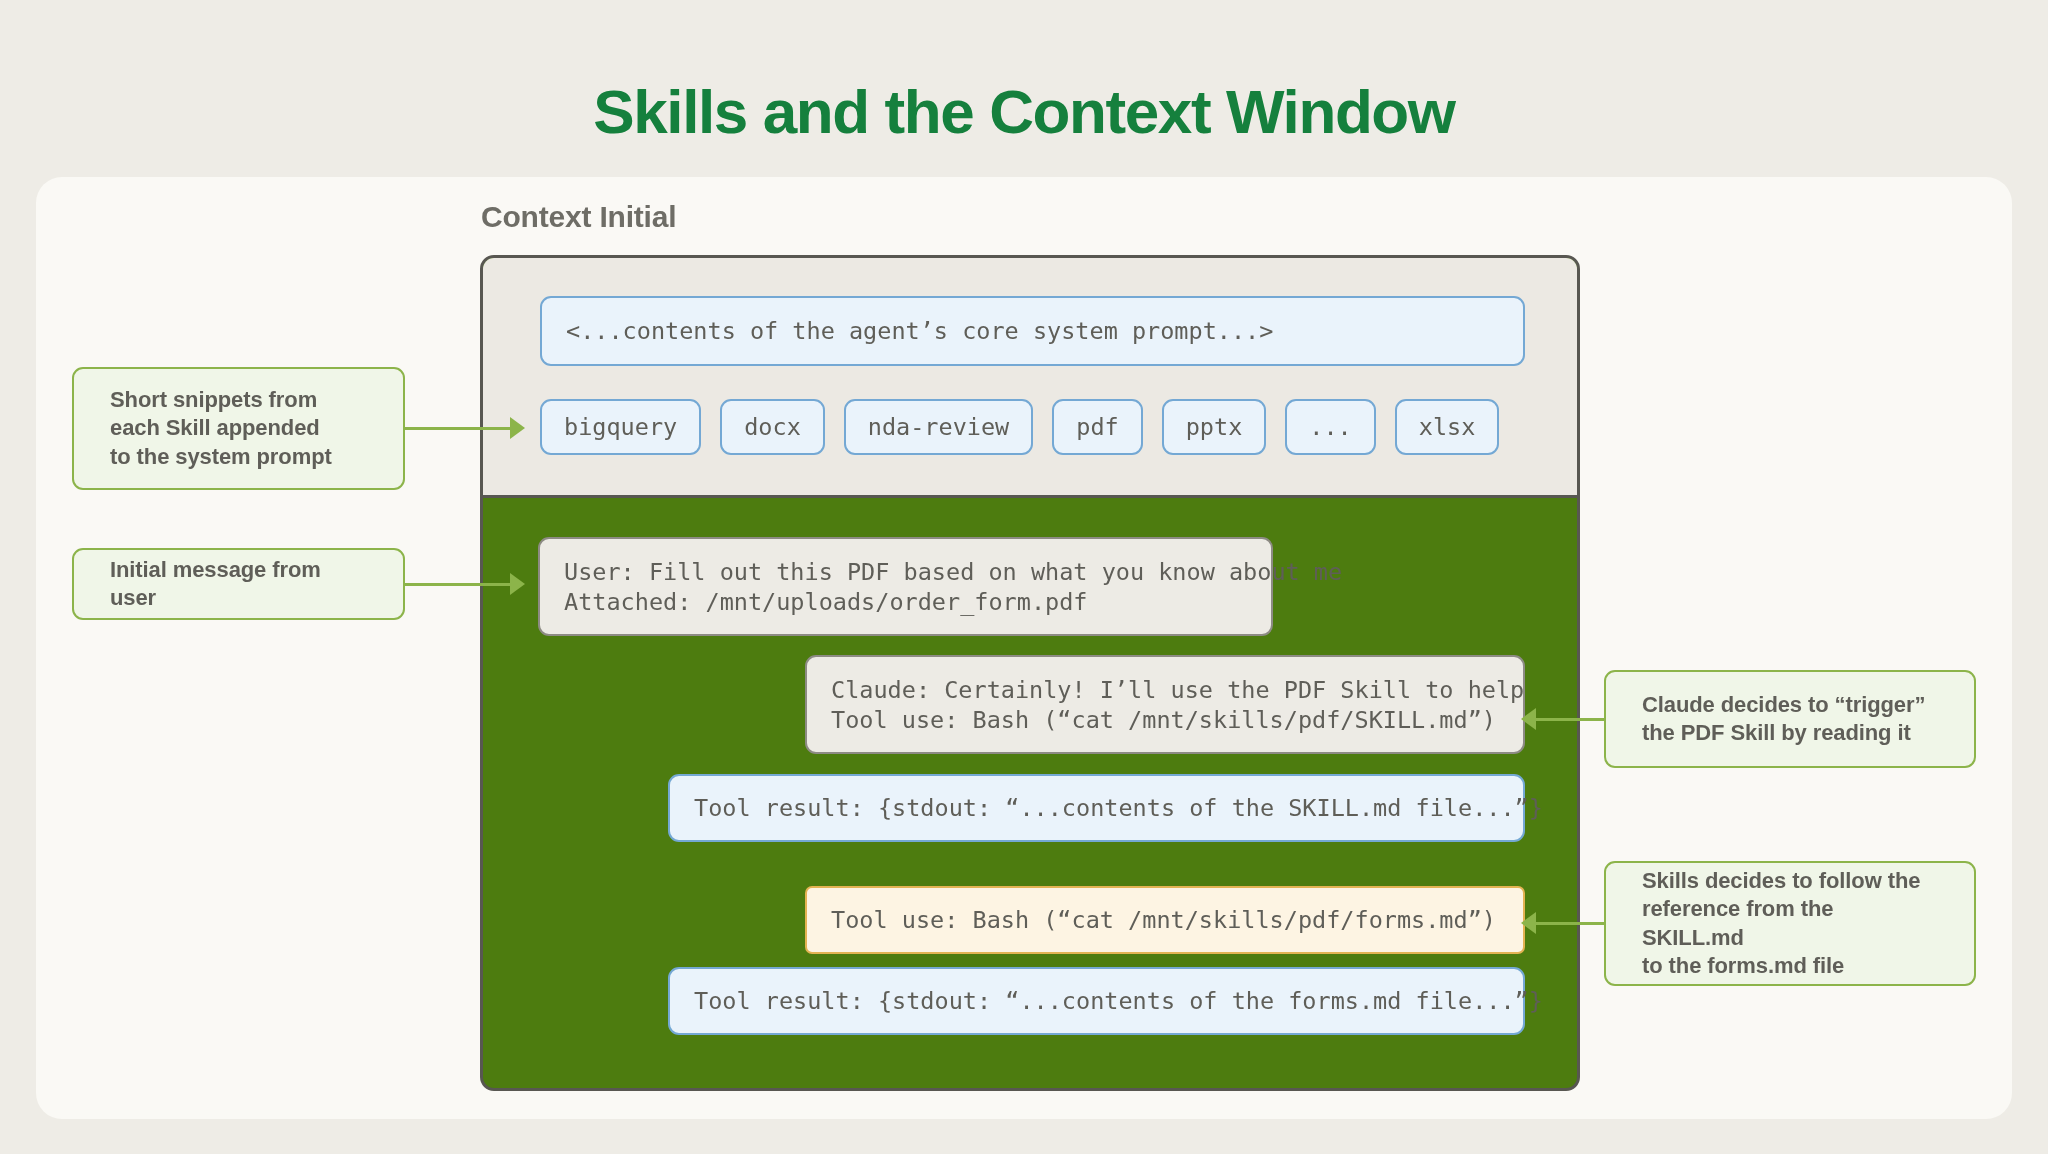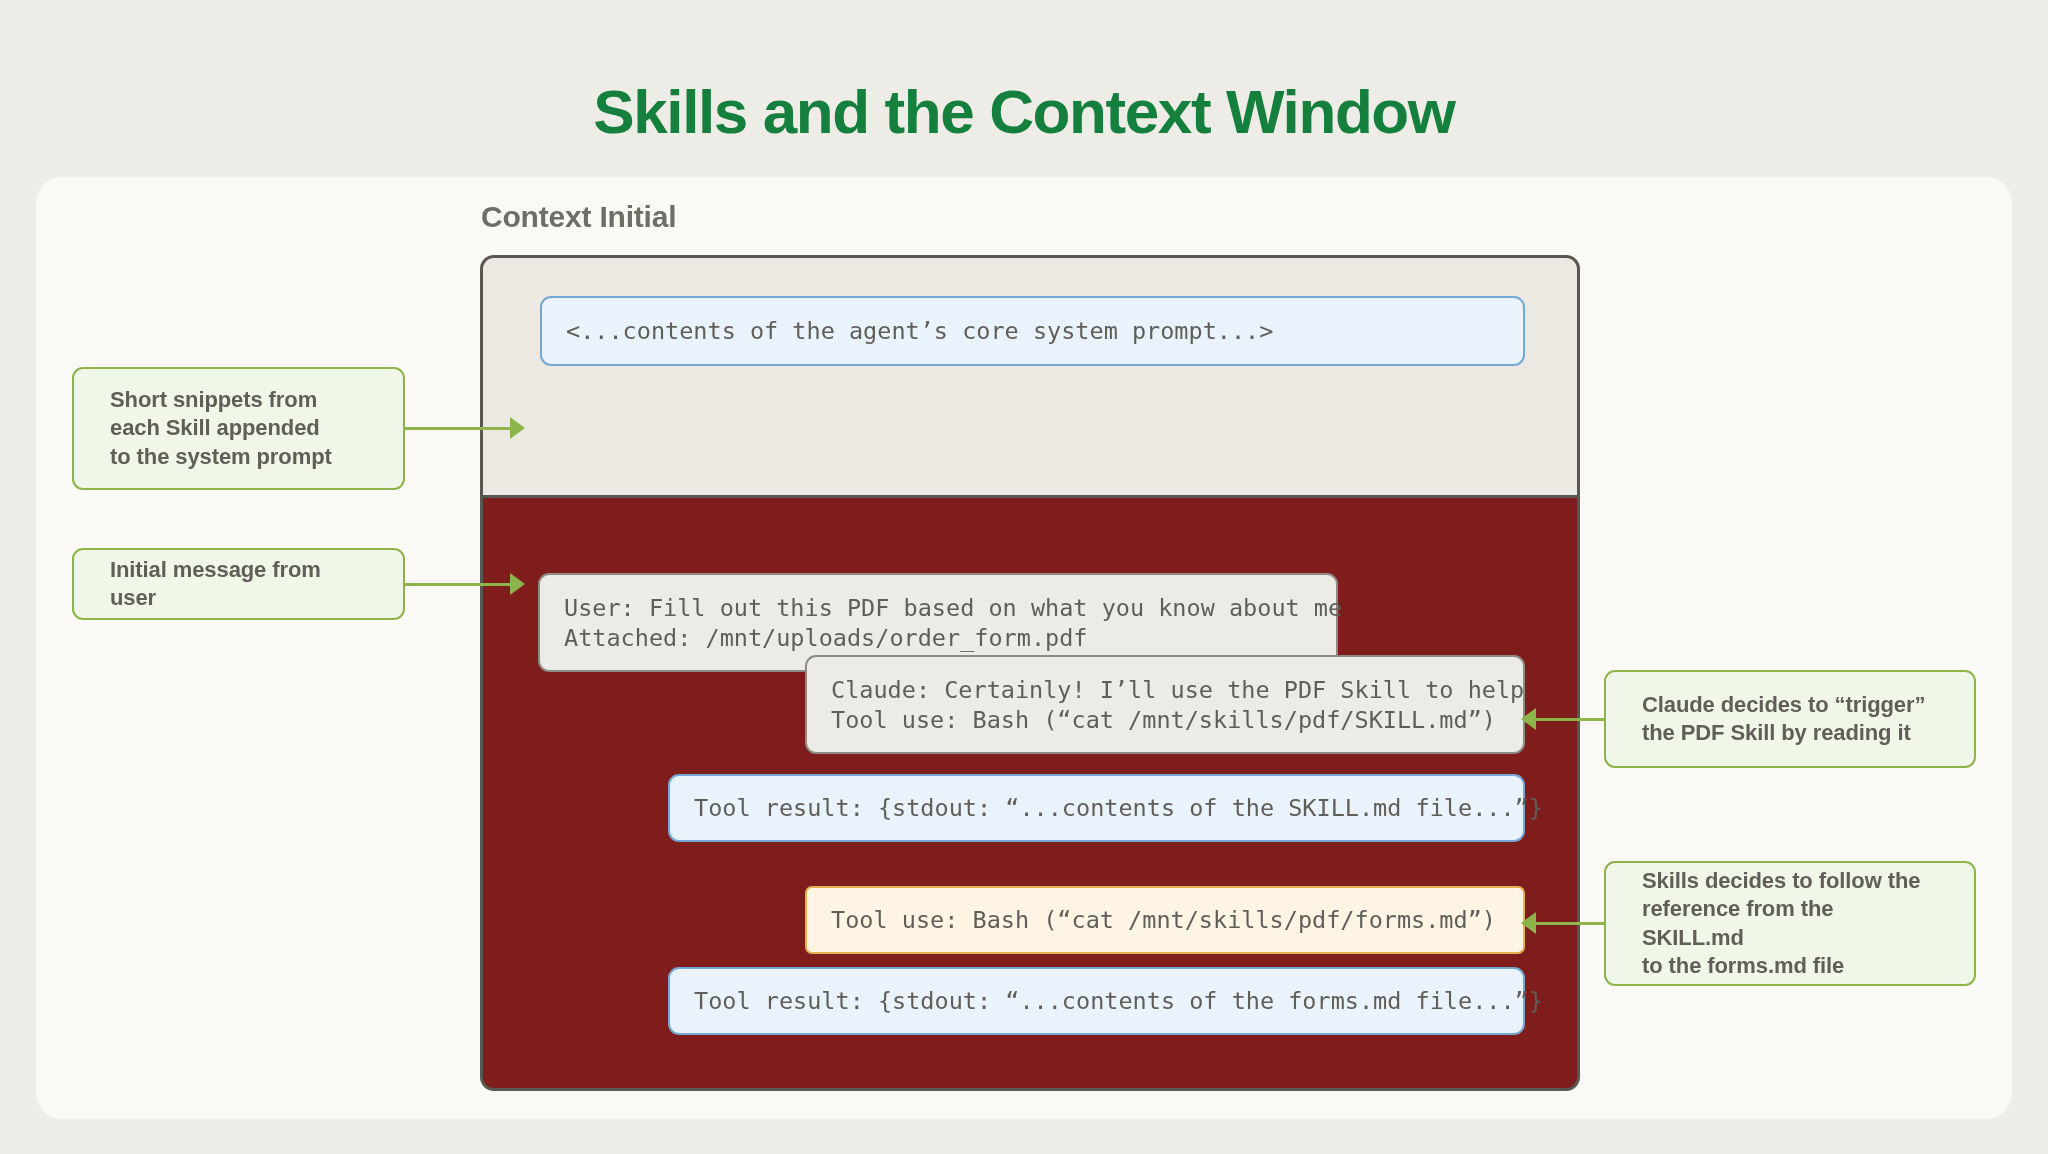--- a/index.html
+++ b/index.html
@@ -53,21 +53,21 @@
 
   
   .ctx-window {
     position: absolute;
     left: 480px;
     top: 255px;
     width: 1100px;
     height: 836px;
     border: 3px solid #585751;
     border-radius: 14px;
-    background: #7f1d1d;
+    background: #4d7c0f;
     box-sizing: border-box;
     overflow: hidden;
   }
   .ctx-sysband {
     position: absolute;
     left: 0;
     top: 0;
     width: 100%;
     height: 240px;
     background: #ece9e3;
@@ -131,21 +131,21 @@
     justify-content: center;
     padding: 0 22px;
     font-family: "DejaVu Sans Mono", monospace;
     font-size: 23.5px;
     color: #5f5e58;
     box-sizing: border-box;
     white-space: pre;
   }
 
   
-  .msg-user     { left: 55px;  top: 279px; width: 800px; height: 99px; margin-top: 36px; }
+  .msg-user     { left: 55px;  top: 279px; width: 735px; height: 99px; }
   .msg-claude   { left: 322px; top: 397px; width: 720px; height: 99px; }
   .msg-result1  { left: 185px; top: 516px; width: 857px; height: 68px; }
   .msg-tool2    { left: 322px; top: 628px; width: 720px; height: 68px; border-radius: 7px; }
   .msg-result2  { left: 185px; top: 709px; width: 857px; height: 68px; }
 
   
   .callout {
     position: absolute;
     box-sizing: border-box;
     background: #f0f6e8;
@@ -196,20 +196,29 @@
 <div class="outer-card"></div>
 
 <div class="ctx-caption">Context Initial</div>
 
 <div class="ctx-window">
 
   <div class="ctx-sysband"></div>
 
   <div class="bubble bubble-blue sys-prompt">&lt;...contents of the agent’s core system prompt...&gt;</div>
 
+  <div class="chip-row">
+    <div class="chip">bigquery</div>
+    <div class="chip">docx</div>
+    <div class="chip">nda-review</div>
+    <div class="chip">pdf</div>
+    <div class="chip">pptx</div>
+    <div class="chip">...</div>
+    <div class="chip">xlsx</div>
+  </div>
 
   <div class="bubble bubble-grey msg-user">
     <span>User: Fill out this PDF based on what you know about me</span>
     <span>Attached: /mnt/uploads/order_form.pdf</span>
   </div>
 
   <div class="bubble bubble-blue msg-result1">
     <span>Tool result: {stdout: “...contents of the SKILL.md file...”}</span>
   </div>
 

